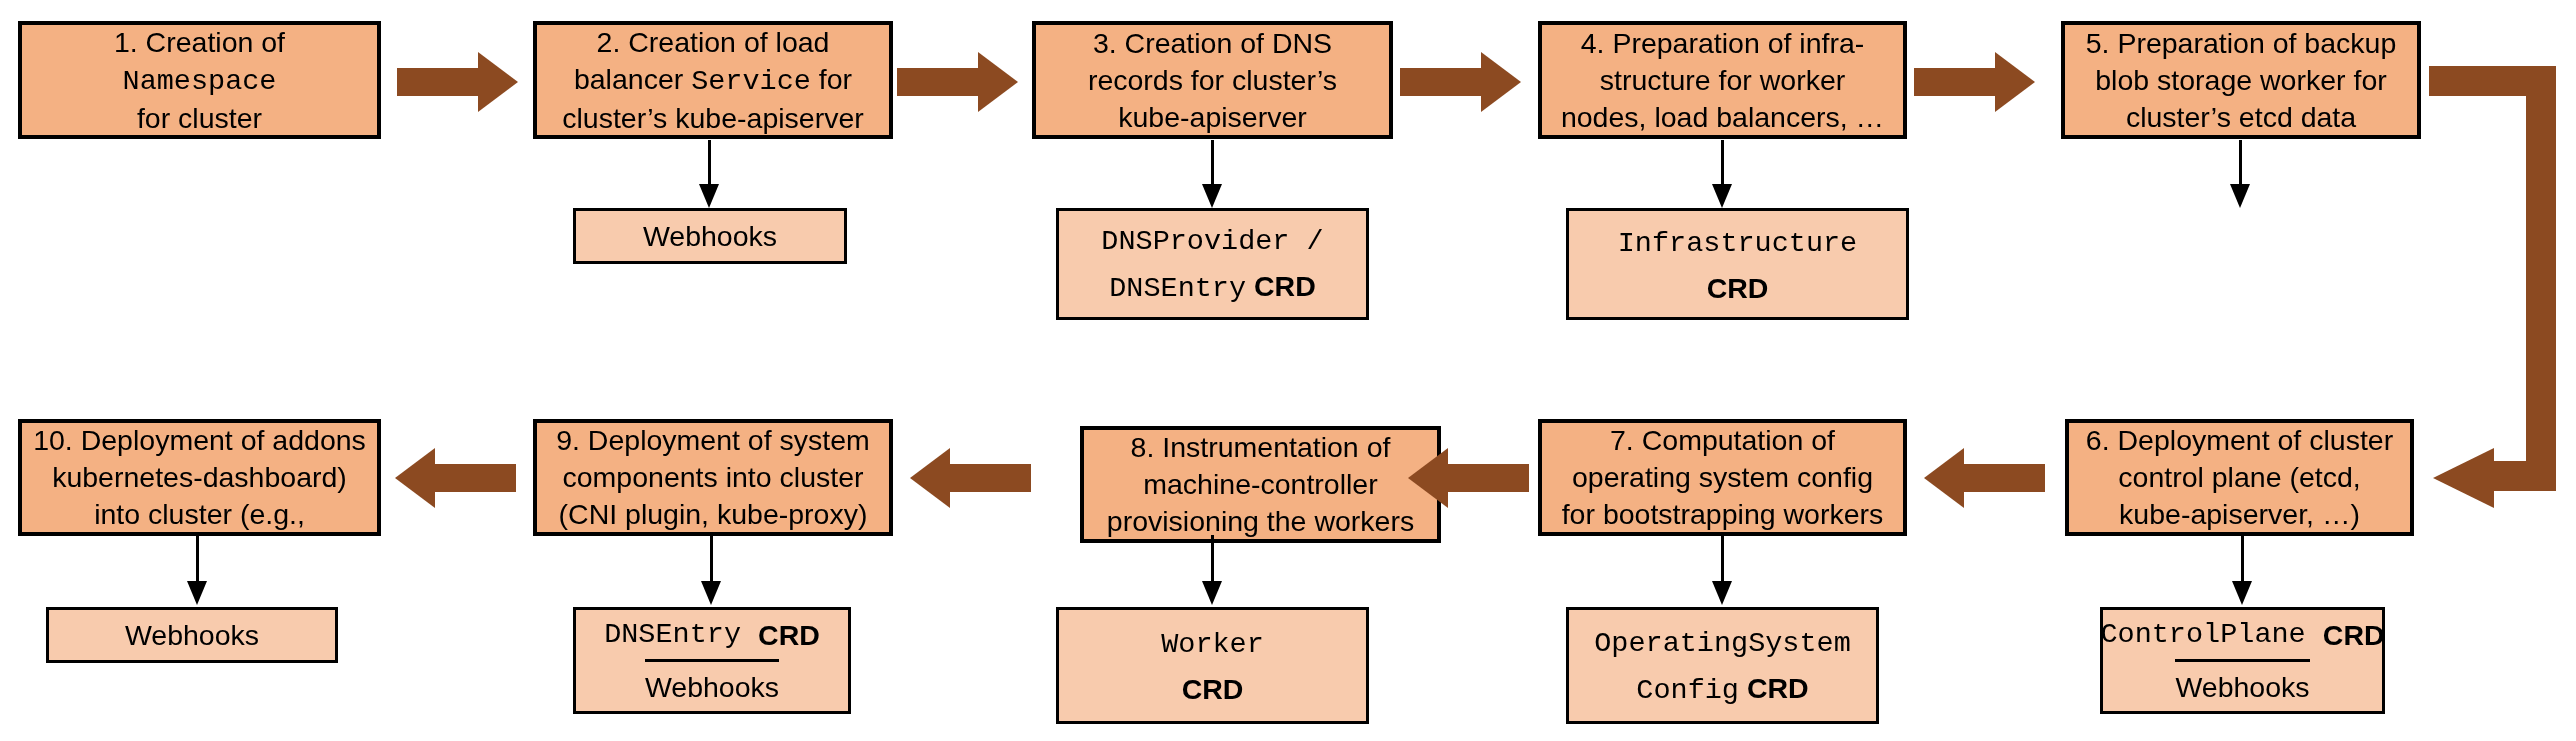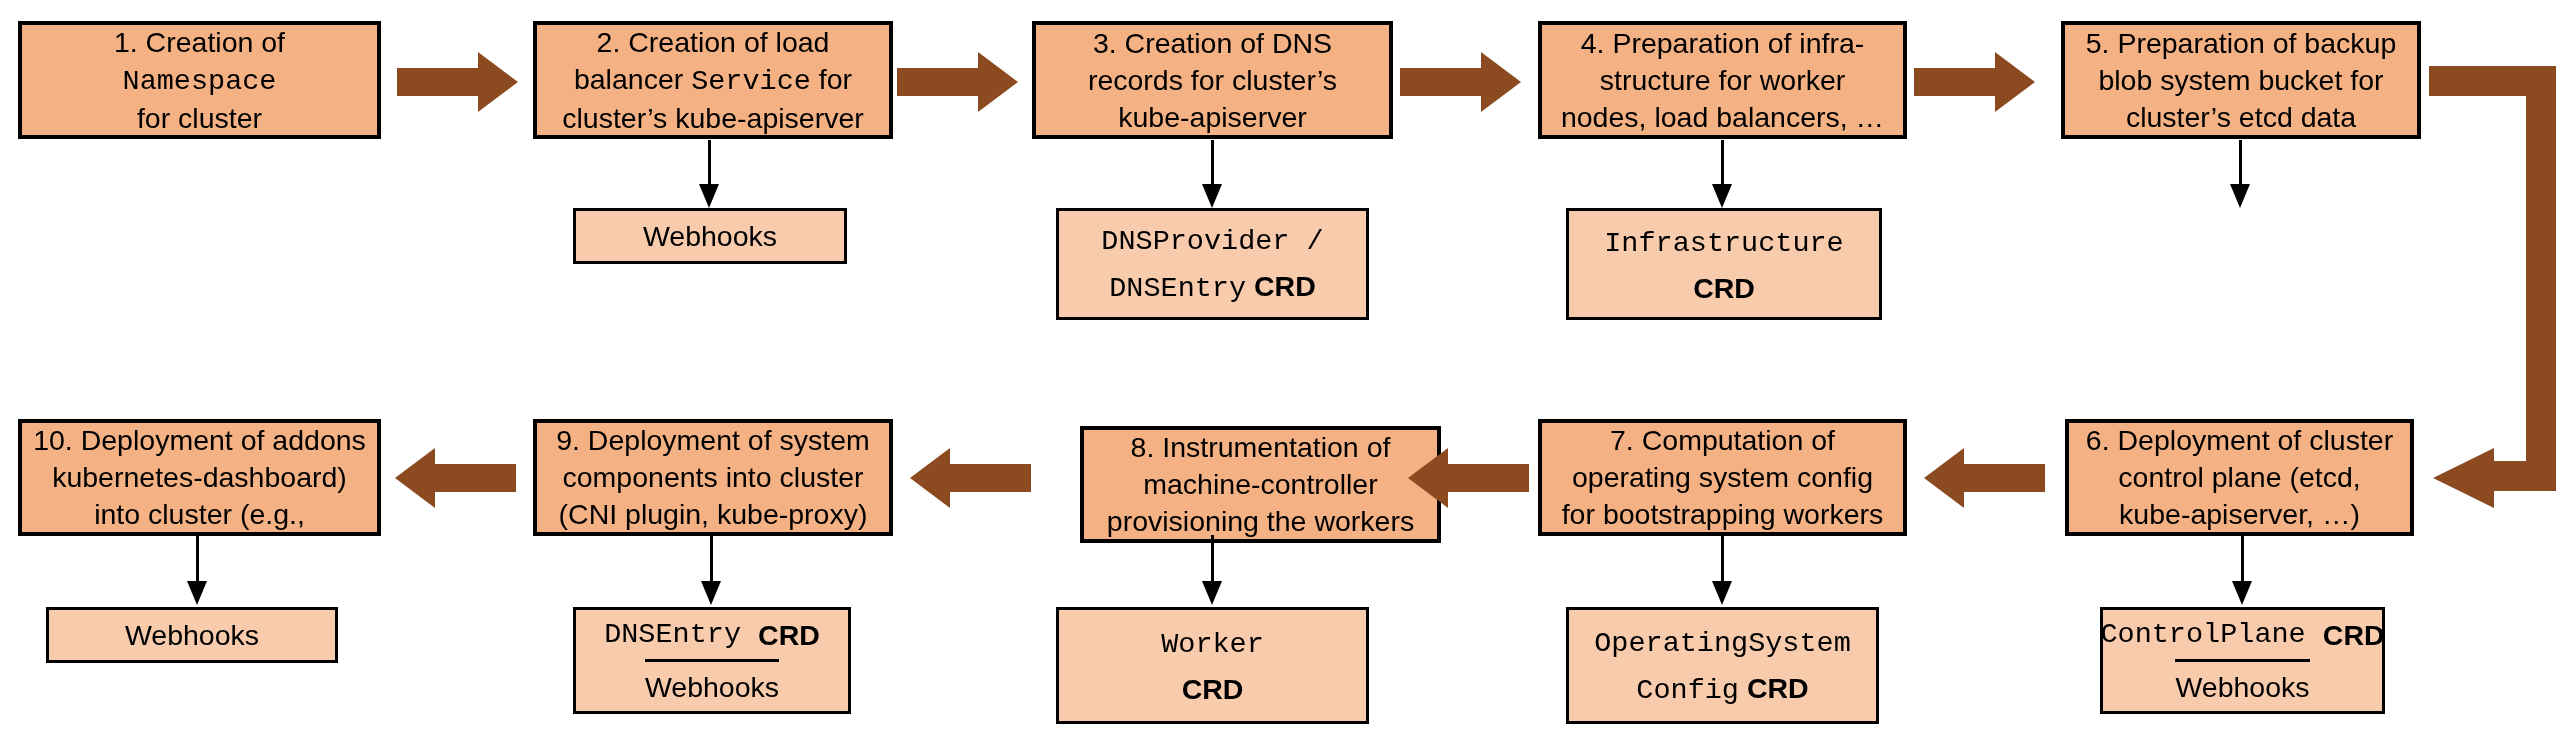--- a/index.html
+++ b/index.html
@@ -37,21 +37,21 @@
   #s4{left:1538px;top:21.4px;width:369px;height:118px;}
   #s5{left:2061px;top:21.4px;width:360px;height:118px;}
   #s6{left:2065px;top:419px;width:349px;height:117px;}
   #s7{left:1538px;top:419px;width:369px;height:117px;}
   #s8{left:1032px;top:426px;width:361px;height:117px;margin-left:48px;}
   #s9{left:533px;top:419px;width:360px;height:117px;}
   #s10{left:18px;top:419px;width:363px;height:117px;}
   
   #w2{left:573px;top:208px;width:274px;height:56px;}
   #dns{left:1056px;top:208px;width:313px;height:112px;}
-  #infra{left:1566px;top:208px;width:316px;height:112px;}
+  #infra{left:1566px;top:208px;width:343px;height:112px;}
   #backup{left:2084px;top:208px;width:313px;height:112px;}
   #w10{left:46px;top:607px;width:292px;height:56px;}
   #net-stack{left:573px;top:607px;width:278px;height:107px;}
   #worker{left:1056px;top:607px;width:313px;height:117px;}
   #osc{left:1566px;top:607px;width:313px;height:117px;}
   #cp-stack{left:2100px;top:607px;width:285px;height:107px;}
   
   .harrow{position:absolute;width:121px;height:60px;}
   .harrow .shaft{position:absolute;top:15.7px;width:81px;height:28.5px;background:var(--arrow);}
   .harrow .head{position:absolute;top:0;width:0;height:0;
@@ -105,21 +105,21 @@
     <div class="line"><span class="f-s">records for cluster’s</span></div>
     <div class="line"><span class="f-s">kube-apiserver</span></div>
   </div>
   <div class="box" id="s4">
     <div class="line"><span class="f-s">4. Preparation of infra-</span></div>
     <div class="line"><span class="f-s">structure for worker</span></div>
     <div class="line"><span class="f-s">nodes, load balancers, …</span></div>
   </div>
   <div class="box" id="s5">
     <div class="line"><span class="f-s">5. Preparation of backup</span></div>
-    <div class="line"><span class="f-s">blob system bucket for</span></div>
+    <div class="line"><span class="f-s">blob storage worker for</span></div>
     <div class="line"><span class="f-s">cluster’s etcd data</span></div>
   </div>
 
   <div class="box" id="s6">
     <div class="line"><span class="f-s">6. Deployment of cluster</span></div>
     <div class="line"><span class="f-s">control plane (etcd,</span></div>
     <div class="line"><span class="f-s">kube-apiserver, …)</span></div>
   </div>
   <div class="box" id="s7">
     <div class="line"><span class="f-s">7. Computation of</span></div>

